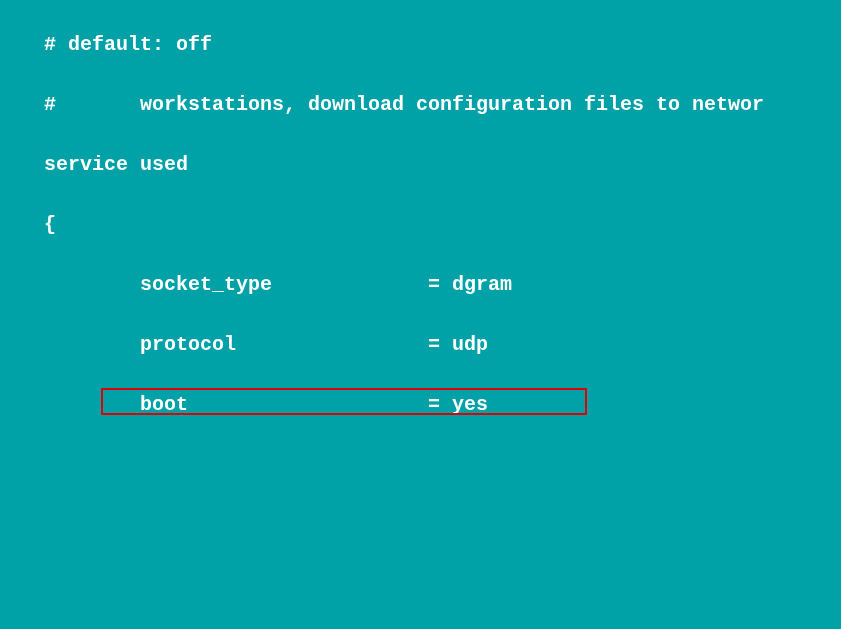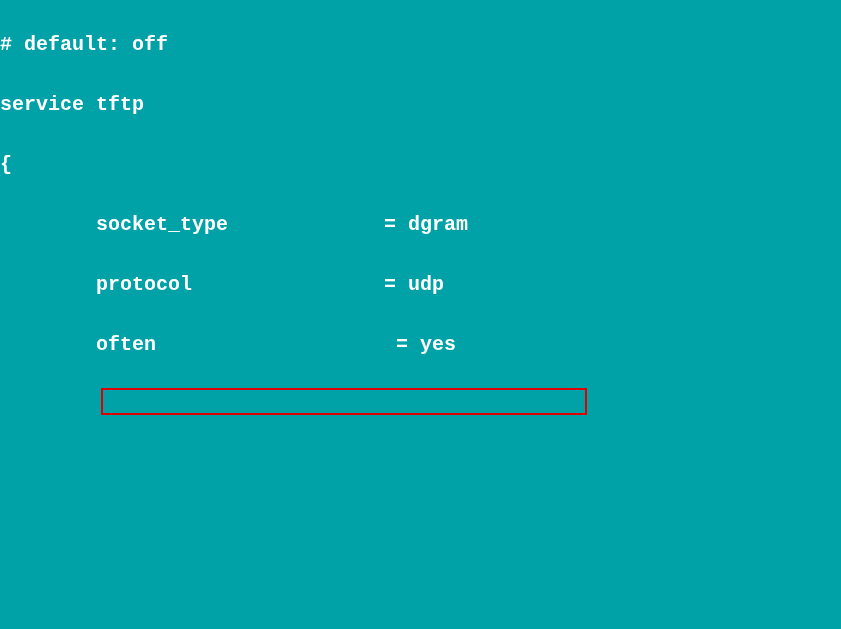--- a/index.html
+++ b/index.html
@@ -19,41 +19,43 @@
       position: relative;
       line-height: 30px;
     }
     .terminal {
       padding: 0;
       white-space: pre;
     }
     .line {
       display: block;
       height: 30px;
+      margin-left: 44px;
     }
     .highlight-box {
       position: absolute;
       border: 2px solid #E00000;
       left: 101px;
       top: 388px;
       width: 486px;
       height: 27px;
       pointer-events: none;
     }
   </style>
 </head>
 <body>
 
 <div class="terminal">
 <span class="line"># default: off</span>
-<span class="line">service tftp</span>
+<span class="line">#       workstations, download configuration files to networ</span>
+<span class="line">service used</span>
 <span class="line">{</span>
 <span class="line">        socket_type             = dgram</span>
 <span class="line">        protocol                = udp</span>
-<span class="line">        often                    = yes</span>
+<span class="line">        boot                    = yes</span>
 
 
 
 
 
 
 
 
 
 

